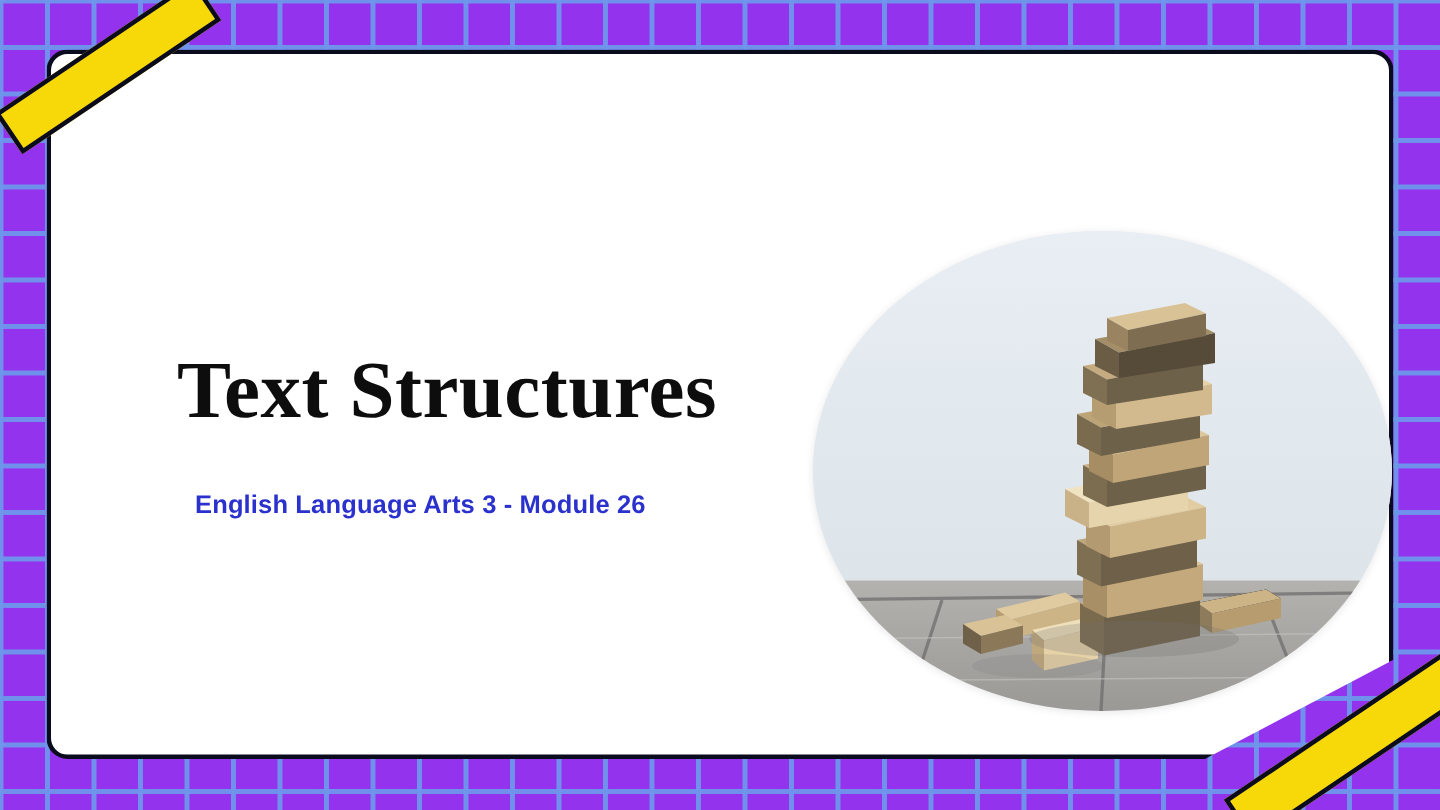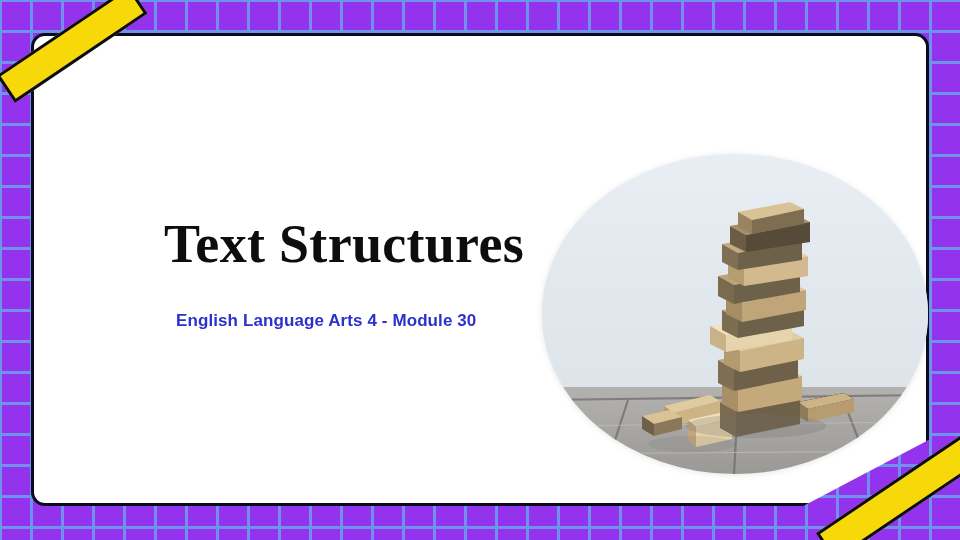--- a/index.html
+++ b/index.html
@@ -67,23 +67,22 @@
     width: 180px;
     height: 34px;
     transform: rotate(-34deg);
     transform-origin: center center;
   }
 
   
   #text-block {
     position: absolute;
     left: 84px;
-    top: 180px;
+    top: 196px;
     width: 400px;
-    margin-left: 46px;
   }
   #slide-title {
     font-family: "Liberation Serif", serif;
     font-weight: bold;
     font-size: 54px;
     line-height: 1.05;
     color: #0d0d0d;
     letter-spacing: 0.3px;
     margin: 0;
     white-space: nowrap;
@@ -117,21 +116,21 @@
 
 <div id="slide">
 
   <div id="bg"></div>
 
   <div id="card">
     <div id="card-inner">
 
       <div id="text-block">
         <div id="slide-title">Text Structures</div>
-        <div id="slide-subtitle">English Language Arts 4 - Module 30</div>
+        <div id="slide-subtitle">English Language Arts 3 - Module 26</div>
       </div>
 
       <div id="photo-oval">
         <svg id="photo-svg" viewBox="0 0 386 320" preserveAspectRatio="xMidYMid slice">
           <defs>
             <linearGradient id="wallGrad" x1="0" y1="0" x2="0" y2="1">
               <stop offset="0" stop-color="#e8eef3"></stop>
               <stop offset="1" stop-color="#dde4ea"></stop>
             </linearGradient>
             <linearGradient id="tableGrad" x1="0" y1="0" x2="0" y2="1">

